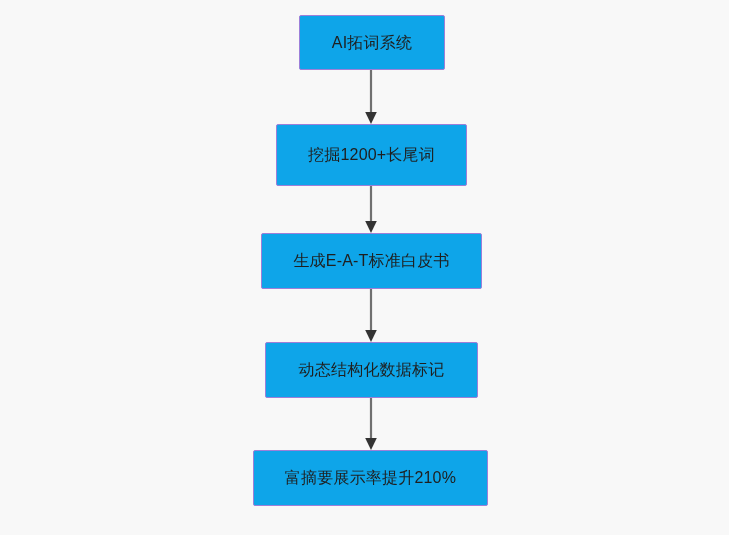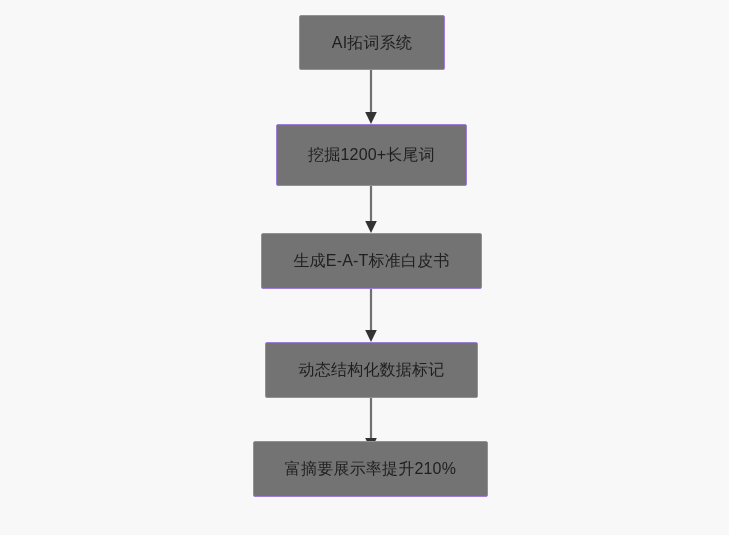--- a/index.html
+++ b/index.html
@@ -14,21 +14,21 @@
     overflow: hidden;
   }
   #flowchart-canvas {
     position: relative;
     width: 729px;
     height: 535px;
   }
   .node-box {
     position: absolute;
     box-sizing: border-box;
-    background: #737373;
+    background: #0ea5e9;
     border: 1.5px solid #9d7fd8;
     border-radius: 2px;
     display: flex;
     align-items: center;
     justify-content: center;
   }
   .node-label {
     font-size: 16px;
     line-height: 1;
     color: #1f1f1f;
@@ -88,17 +88,17 @@
   </div>
 
   <div class="node-box" style="left:265px; top:342px; width:213px; height:56px;">
     <span class="node-label">动态结构化数据标记</span>
   </div>
 
   <div class="node-box" style="left:261px; top:233px; width:221px; height:56px;">
     <span class="node-label">生成E-A-T标准白皮书</span>
   </div>
 
-  <div class="node-box" style="left:253px; top:441px; width:235px; height:56px;">
+  <div class="node-box" style="left:253px; top:450px; width:235px; height:56px;">
     <span class="node-label">富摘要展示率提升210%</span>
   </div>
 
 </div>
 
 </body></html>

